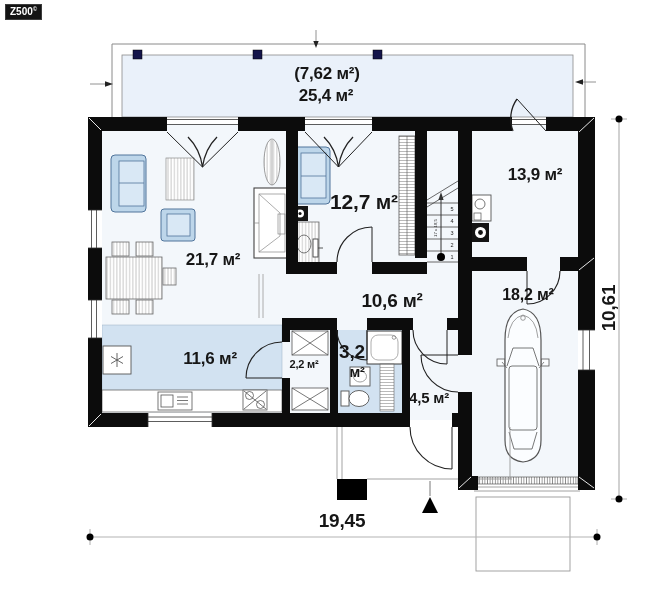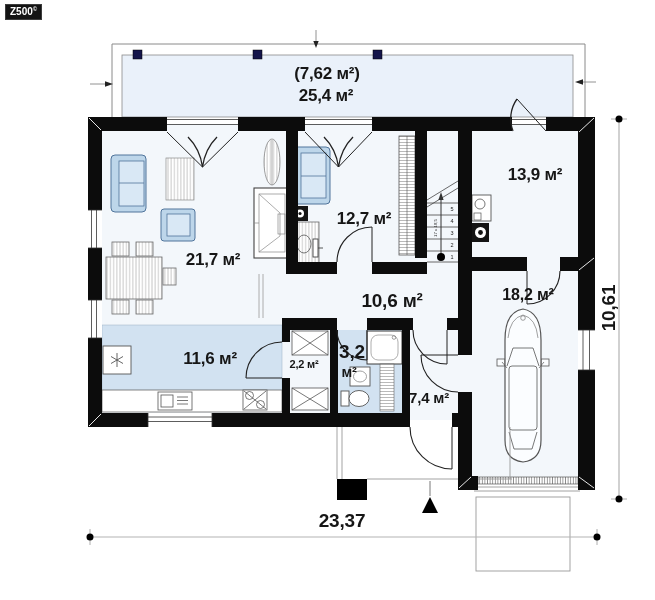--- a/index.html
+++ b/index.html
@@ -401,26 +401,26 @@
     <line x1="611" y1="119" x2="627" y2="119" stroke="#999" stroke-width="0.8"></line>
     <line x1="611" y1="499" x2="627" y2="499" stroke="#999" stroke-width="0.8"></line>
     <circle cx="619" cy="119" r="3.5" fill="#000"></circle>
     <circle cx="619" cy="499" r="3.5" fill="#000"></circle>
   </g>
 </svg>
 
   <div class="lbl" style="left:327px;top:73px;font-size:17px">(7,62 м²)</div>
   <div class="lbl" style="left:326px;top:95px;font-size:17px">25,4 м²</div>
   <div class="lbl" style="left:213px;top:259px;font-size:17px">21,7 м²</div>
-  <div class="lbl" style="left:364px;top:218px;font-size:17px">12,7 м²</div>
+  <div class="lbl" style="left:364px;top:201px;font-size:21px">12,7 м²</div>
   <div class="lbl" style="left:535px;top:174px;font-size:17px">13,9 м²</div>
   <div class="lbl" style="left:392px;top:300px;font-size:19px">10,6 м²</div>
   <div class="lbl" style="left:210px;top:358px;font-size:17px">11,6 м²</div>
   <div class="lbl" style="left:304px;top:364px;font-size:11px">2,2 м²</div>
   <div class="lbl" style="left:352px;top:351px;font-size:19px">3,2</div>
-  <div class="lbl" style="left:349px;top:372px;font-size:14.5px">м²</div>
-  <div class="lbl" style="left:429px;top:397px;font-size:15px">7,4 м²</div>
+  <div class="lbl" style="left:357px;top:372px;font-size:14.5px">м²</div>
+  <div class="lbl" style="left:429px;top:397px;font-size:15px">4,5 м²</div>
   <div class="lbl" style="left:528px;top:295px;font-size:16px">18,2 м²</div>
-  <div class="lbl" style="left:342px;top:520px;font-size:19px">23,37</div>
+  <div class="lbl" style="left:342px;top:520px;font-size:19px">19,45</div>
   <div class="lbl rot" style="left:608px;top:308px;font-size:19px">10,61</div>
 
   <div class="logo"><span>Z500</span><sup>©</sup></div>
 </div>
 
 </body></html>

